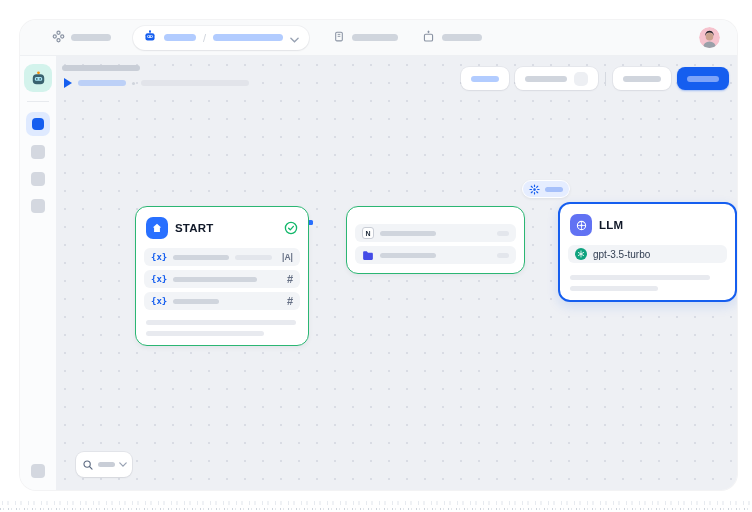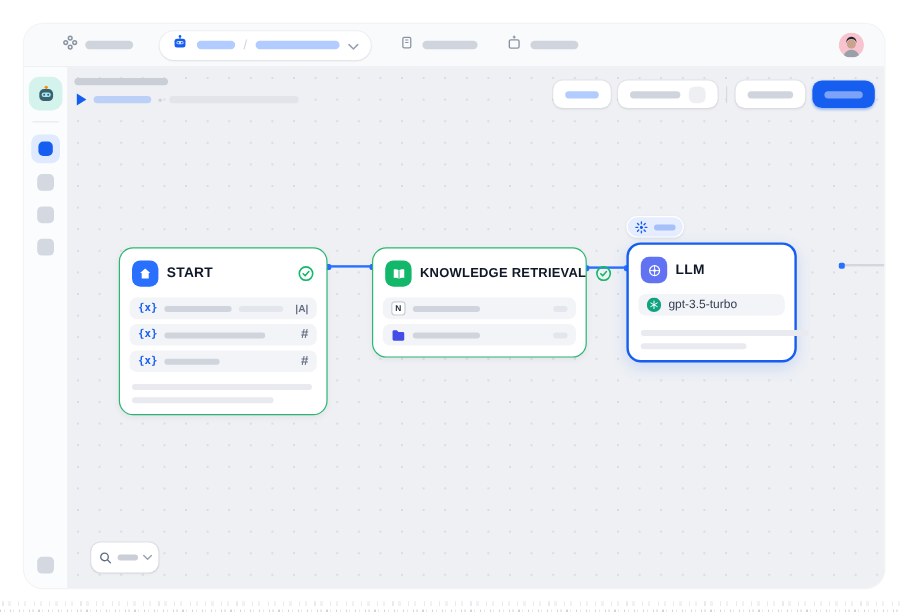--- a/index.html
+++ b/index.html
@@ -61,21 +61,21 @@
   .pill-primary .bar { background:#7da3f8; width:32px; }
 
   
   .edge { position:absolute; height:2px; background:#2970ff; }
   .edge.gray { background:#d2d6de; }
   .handle { position:absolute; width:5px; height:5px; border-radius:1.5px; background:#2970ff; top:-1.5px; }
   .handle.l { left:-2px; } .handle.r { right:-2px; }
 
   
   .node { position:absolute; background:#fff; border-radius:12px; padding:8px 0 9px;
-    box-shadow:0 2px 5px rgba(16,24,40,.05); }
+    box-shadow:0 2px 5px rgba(16,24,40,.05);margin-left:36px; }
   .node.green { border:1.5px solid #2bb673; }
   .node.selected { border:2px solid #155eef; box-shadow:0 4px 12px rgba(21,94,239,.15); }
   .node-hd { display:flex; align-items:center; gap:7px; padding:2px 10px 0; }
   .node-ic { width:22px; height:22px; border-radius:7px; display:flex; align-items:center; justify-content:center; flex:none; }
   .ic-blue { background:#2970ff; } .ic-green { background:#12b76a; } .ic-indigo { background:#6172f3; }
   .node-title { font-size:11.5px; font-weight:700; color:#101828; letter-spacing:.2px; white-space:nowrap; }
   .node-check { margin-left:auto; display:flex; }
   .vrow { margin:0 8px 4px; height:18px; background:#f2f4f7; border-radius:6px;
     display:flex; align-items:center; padding:0 7px; gap:6px; }
   .vrows { margin-top:9px; }
@@ -274,35 +274,20 @@
             <span class="vtype vtype-hash">#</span>
           </div>
         </div>
         <div class="foot">
           <div class="fbar" style="width:150px;margin-top:10px"></div>
           <div class="fbar" style="width:118px"></div>
         </div>
       </div>
 
       <div class="node green" style="left:254px;top:150px;width:179px">
-        <div class="node-hd">
-          <span class="node-ic ic-green">
-            <svg width="13" height="13" viewBox="0 0 16 16">
-              <path d="M8 4.2C6.6 3 4.6 2.7 2.6 3.1v8.8c2-.4 4-.1 5.4 1.1 1.4-1.2 3.4-1.5 5.4-1.1V3.1C11.4 2.7 9.4 3 8 4.2z" fill="#fff"></path>
-              <path d="M8 4.2V13" stroke="#12b76a" stroke-width="1"></path>
-            </svg>
-          </span>
-          <span class="node-title" style="font-size:10.8px">KNOWLEDGE RETRIEVAL</span>
-          <span class="node-check">
-            <svg width="14" height="14" viewBox="0 0 16 16" fill="none" stroke="#12b76a" stroke-width="1.5">
-              <circle cx="8" cy="8" r="6.4"></circle>
-                <path d="M5.3 8.2l1.9 1.9 3.5-4" stroke-linecap="round" stroke-linejoin="round"></path>
-            </svg>
-          </span>
-        </div>
         <div class="vrows">
           <div class="vrow">
             <span class="srcbox">N</span>
             <span class="vbar" style="width:56px"></span>
             <span class="vbar faint" style="width:12px;margin-left:auto"></span>
           </div>
           <div class="vrow" style="margin-bottom:0">
             <span style="display:flex;flex:none">
               <svg width="12" height="11" viewBox="0 0 16 14">
                 <path d="M1.5 3c0-.9.7-1.6 1.6-1.6h3.2L8 3.2h5c.9 0 1.5.7 1.5 1.6v6.6c0 .9-.6 1.6-1.5 1.6H3.1c-.9 0-1.6-.7-1.6-1.6z" fill="#444ce7"></path>
@@ -318,21 +303,21 @@
         <span style="display:flex">
           <svg width="11" height="11" viewBox="0 0 16 16">
             <g stroke="#155eef" stroke-width="1.7" stroke-linecap="round" stroke-dasharray="2.2 3.4" fill="none">
               <path d="M8 1.4v13.2M1.4 8h13.2M3.3 3.3l9.4 9.4M12.7 3.3l-9.4 9.4"></path>
             </g>
           </svg>
         </span>
         <span class="bluebar"></span>
       </div>
 
-      <div class="node selected" style="left:466px;top:146px;width:142px">
+      <div class="node selected" style="left:466px;top:146px;width:179px">
         <div class="node-hd">
           <span class="node-ic ic-indigo">
             <svg width="13" height="13" viewBox="0 0 16 16" fill="none" stroke="#fff" stroke-width="1.3">
               <circle cx="8" cy="8" r="5.1"></circle>
               <path d="M8 2.9v10.2M2.9 8h10.2" stroke-width="1"></path>
               <circle cx="8" cy="8" r="1.4" fill="#fff" stroke="none"></circle>
             </svg>
           </span>
           <span class="node-title">LLM</span>
         </div>

